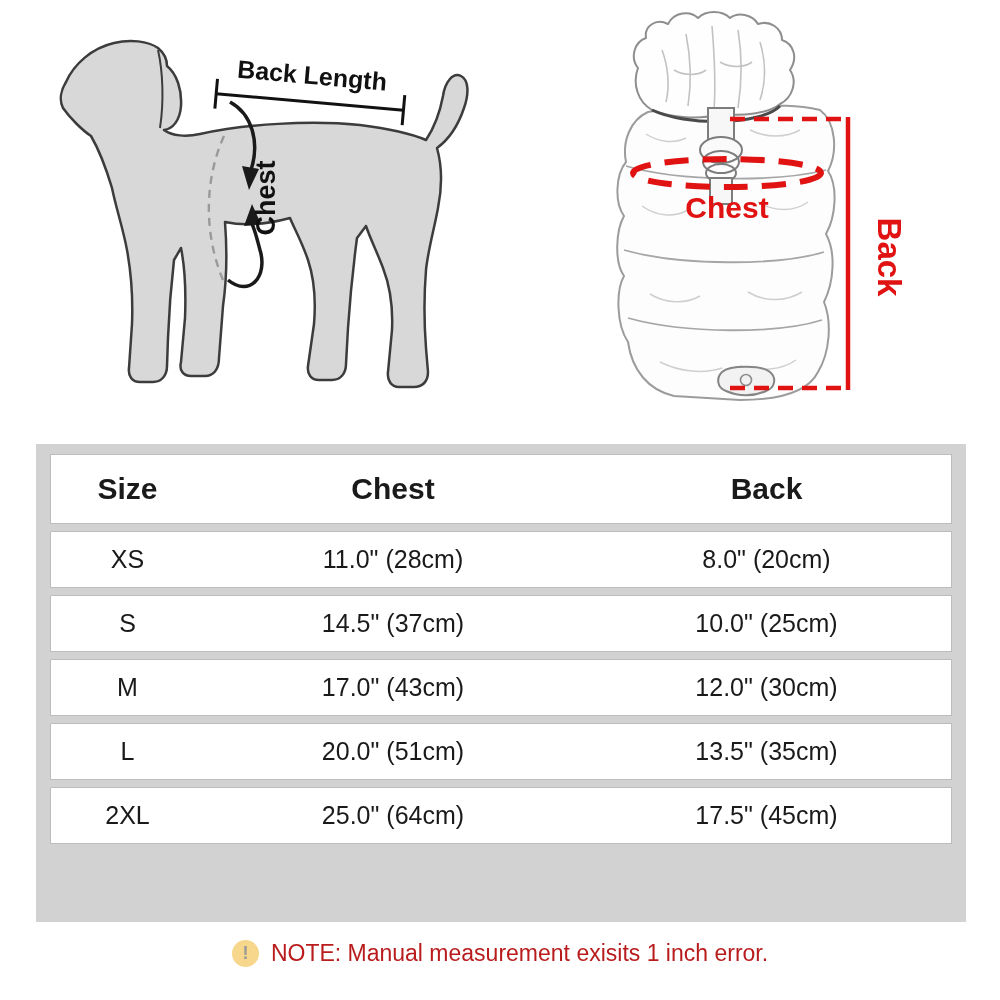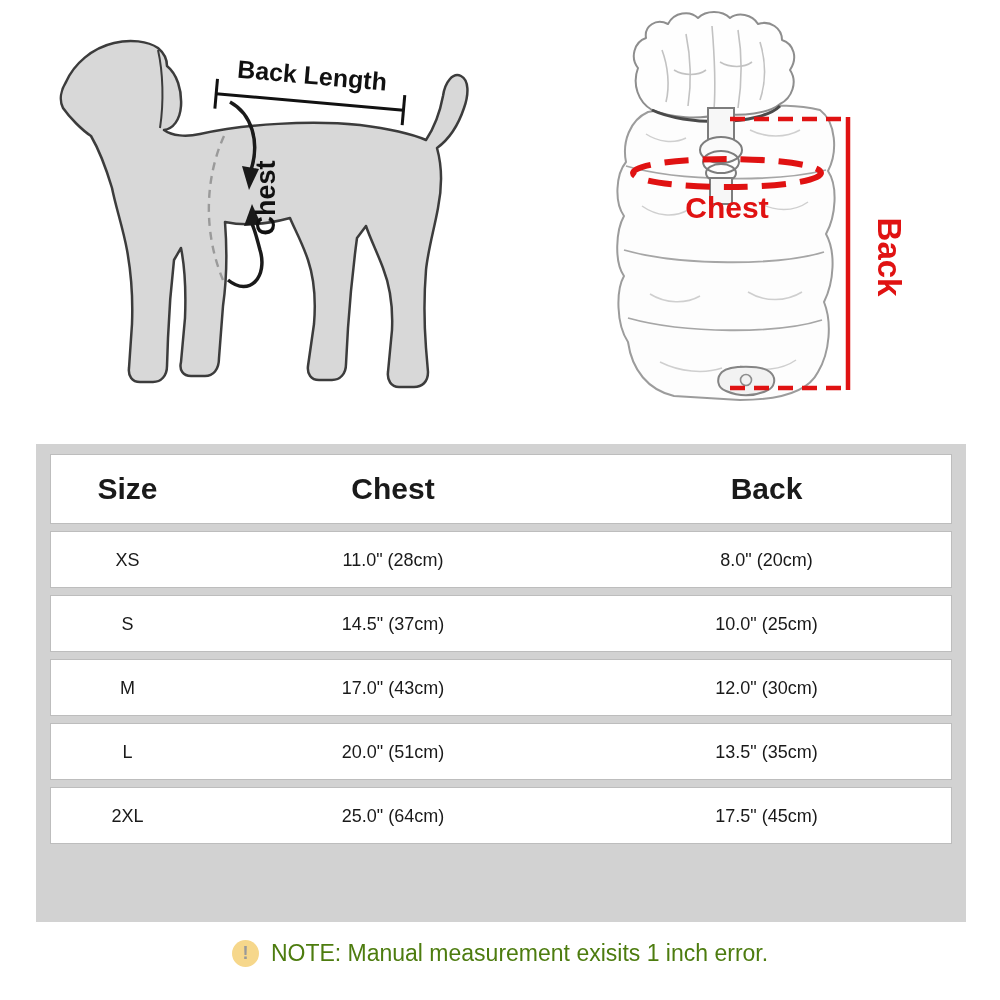--- a/index.html
+++ b/index.html
@@ -18,34 +18,34 @@
     position:absolute;left:36px;top:444px;width:930px;height:478px;
     background:#d2d2d2;padding:10px 14px 13px;box-sizing:border-box;
   }
   .trow{
     background:#ffffff;border:1px solid #bdbdbd;box-sizing:border-box;
     display:grid;grid-template-columns:17% 42% 41%;align-items:center;
     height:57px;margin-bottom:7px;text-align:center;
   }
   .trow:last-child{margin-bottom:0;}
   .trow.header{height:70px;font-weight:bold;font-size:30px;}
-  .trow .cell{font-size:18px;line-height:1;}
+  .trow .cell{font-size:25px;line-height:1;}
   .trow.header .cell{font-size:30px;}
 
   
   .note{
     position:absolute;left:0;top:940px;width:1000px;
     display:flex;align-items:center;justify-content:center;gap:12px;
   }
   .note-icon{
     width:27px;height:27px;border-radius:50%;background:#f6d78b;
     display:flex;align-items:center;justify-content:center;
     color:#999999;font-weight:bold;font-size:18px;flex:0 0 auto;
   }
-  .note-text{font-size:23px;color:#4d7c0f;}
+  .note-text{font-size:23px;color:#b91c1c;}
 </style>
 </head>
 <body>
 
 <div class="canvas">
 
   <svg class="dog-svg" width="450" height="370" viewBox="0 0 450 370">
 
     <path fill="#d8d8d8" stroke="#3c3c3c" stroke-width="2.5" stroke-linejoin="round" d="M 33,78
          C 29,70 31,60 36,52

